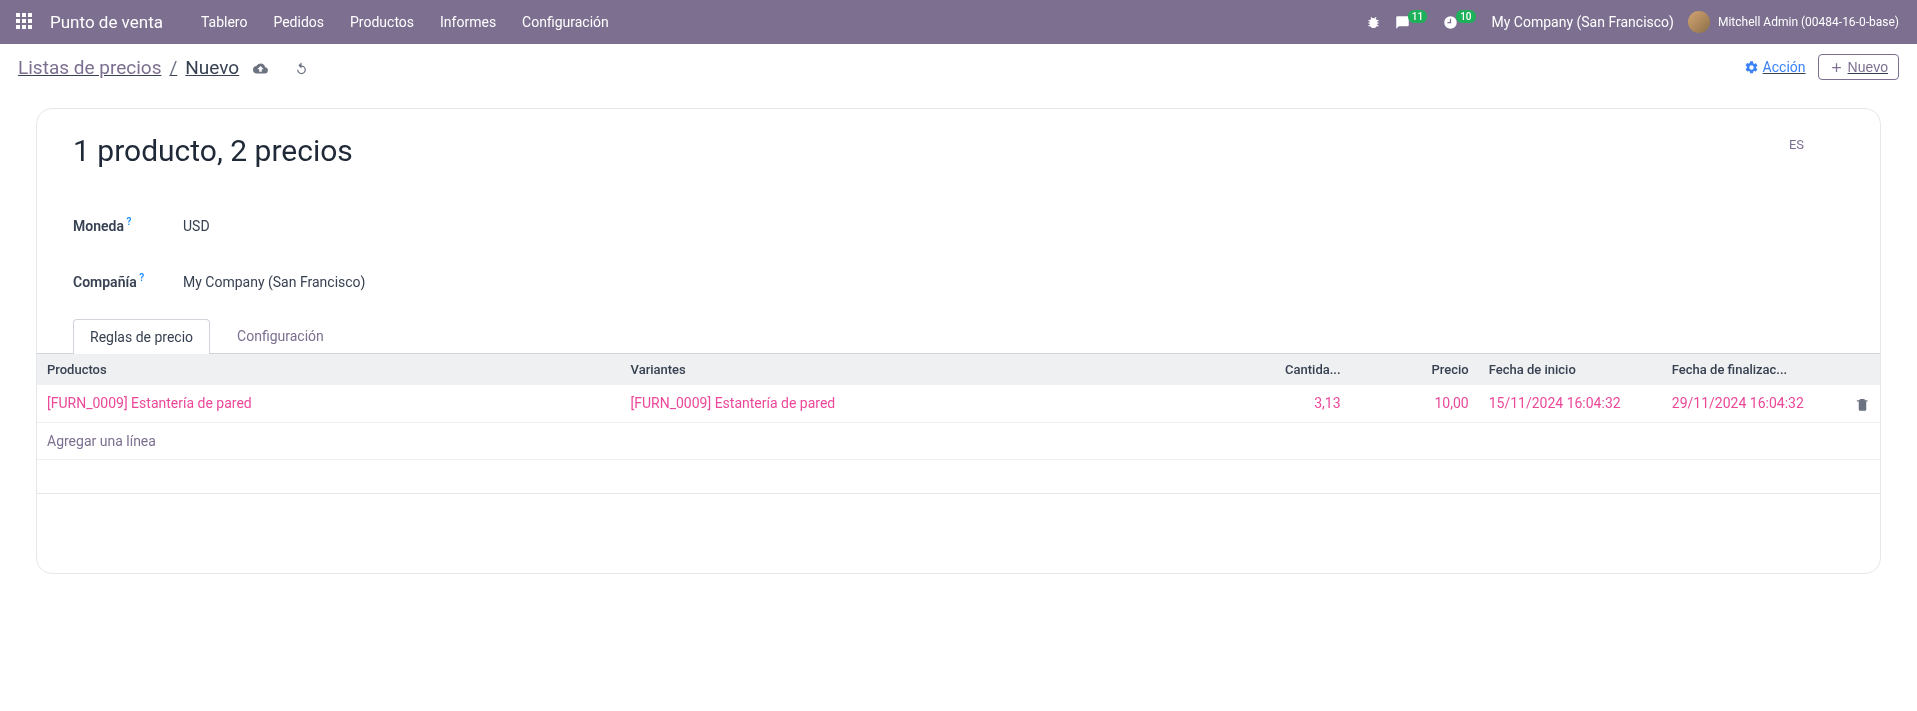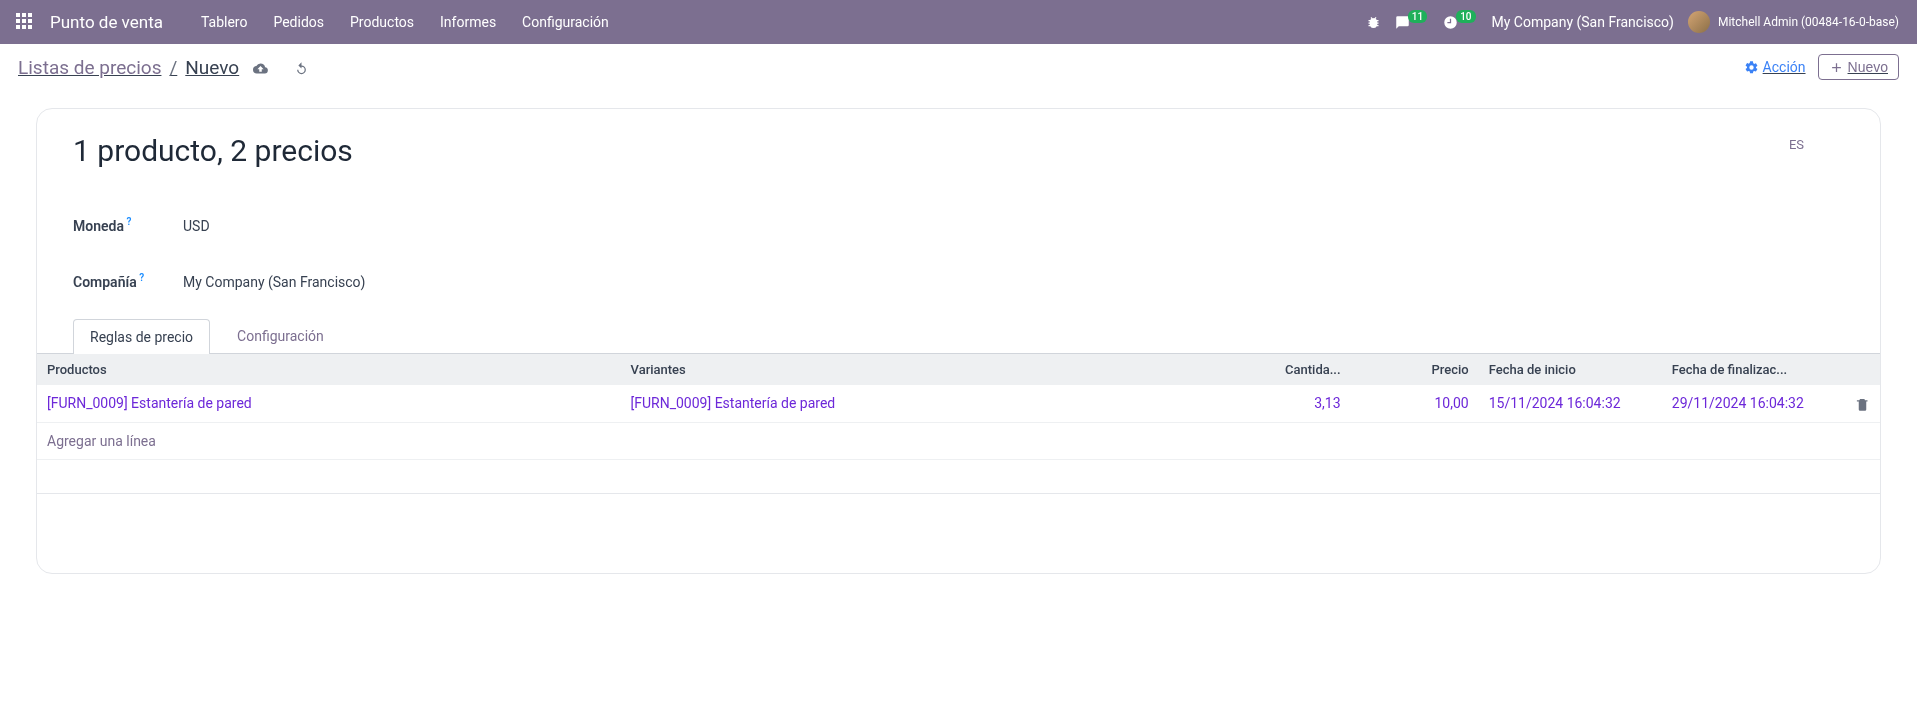--- a/index.html
+++ b/index.html
@@ -40,21 +40,21 @@
 .field-val { color: #374151; font-size: 14px; }
 
 .tabs { margin-top: 20px; border-bottom: 0; display: flex; gap:10px;}
 .tab { padding: 9px 16px; cursor: pointer; font-size: 14px; color: #7c6f90; border-top: 1px solid transparent; border-left: 1px solid transparent; border-right: 1px solid transparent; border-top-left-radius:4px; border-top-right-radius:4px;}
 .tab.active { color: #374151; border-color: #d1d5db; background: #fff; position: relative; top: 1px;}
 .tab:not(.active) { color: #7c6f90; }
 
 .table { width: 100%; border-collapse: collapse; }
 .table th { background: #eef0f2; padding: 8px 10px; text-align: left; font-size: 13px; font-weight: 500; color: #374151; border-top:1px solid #d1d5db;}
 .table th.num { text-align: right; }
-.table td { padding: 10px 10px; border-bottom: 1px solid #eef0f2; font-size: 14px; color: #6d28d9;}
+.table td { padding: 10px 10px; border-bottom: 1px solid #eef0f2; font-size: 14px; color: #ec4899;}
 .table td.num { text-align: right; }
 .table td.del { text-align: center; color: #6b7280; cursor: pointer; width:30px;}
 .table .add-line td { color: #7c6f90; cursor: pointer; }
 .table .spacer td { height: 34px; border-bottom: 1px solid #e5e7eb;}
 .table .footer td { height: 80px; border: none;}
 
 svg.ic { width: 15px; height: 15px; fill: currentColor; vertical-align: middle; }
 </style>
 </head>
 <body>

